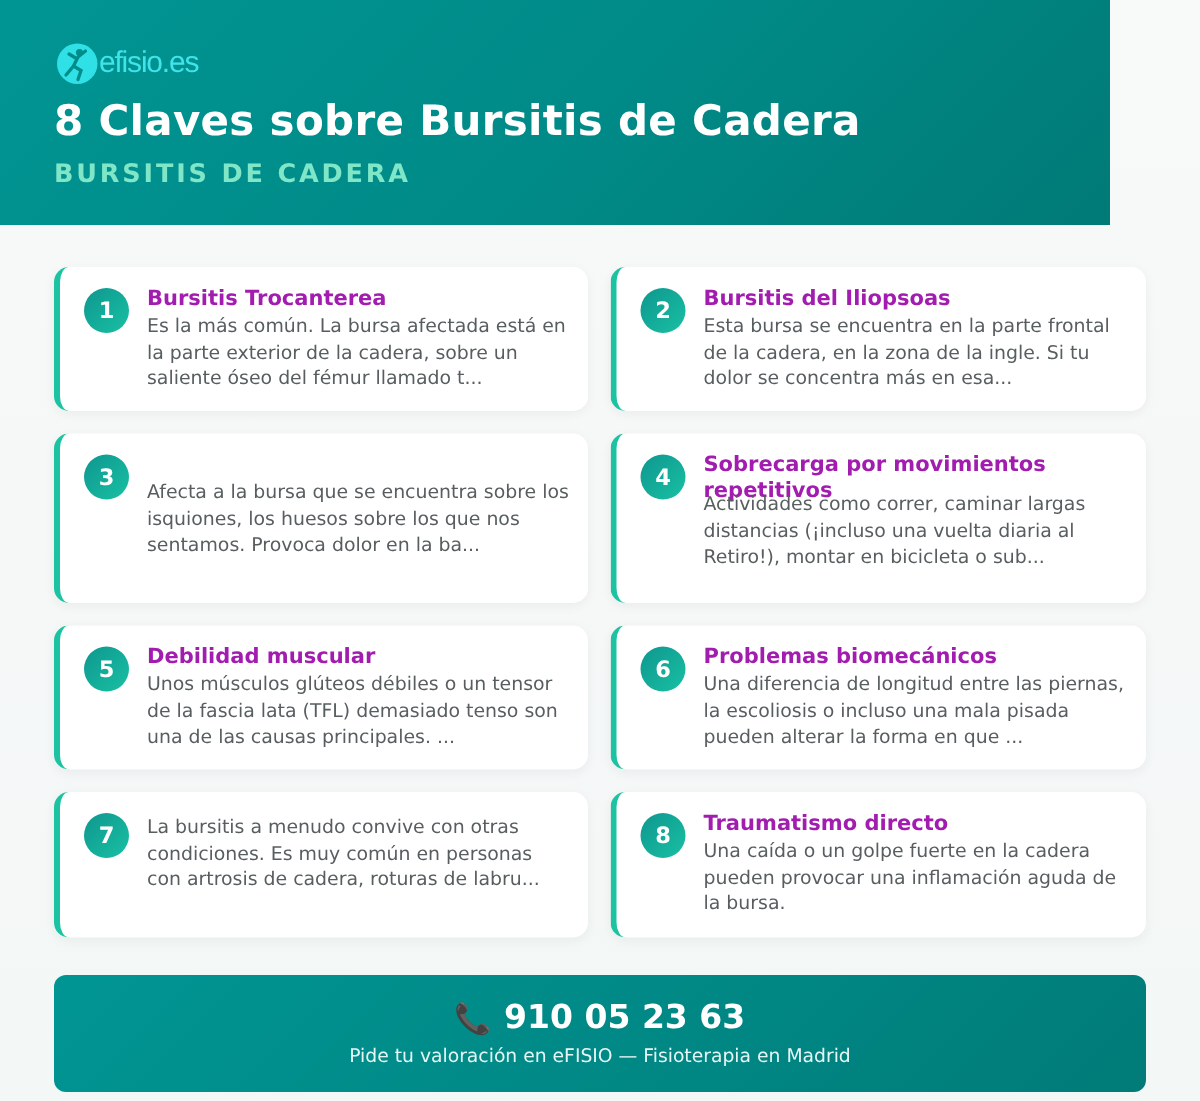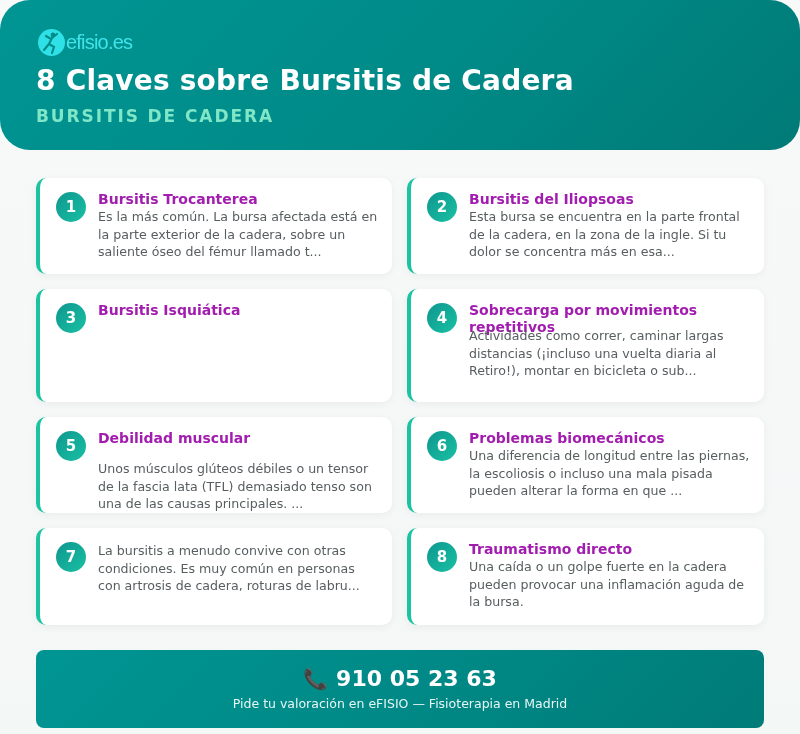--- a/index.html
+++ b/index.html
@@ -3,23 +3,22 @@
   <meta charset="utf-8">
   <style>
     * { box-sizing: border-box; margin: 0; padding: 0; }
     html, body { width: 800px; height: 734px; overflow: hidden; }
     body {
       font-family: "DejaVu Sans", sans-serif;
       background: linear-gradient(180deg, #f8f9f9 0%, #f3f7f6 100%);
       position: relative;
     }
     .header {
-      position: absolute; left: 0; top: 0; width: 800px; height: 150px;
+      position: absolute; left: 0; top: 0; width: 740px; height: 150px;
       background: linear-gradient(135deg, #009593 0%, #008a87 55%, #007a77 100%);
-      border-radius: 30px;
     }
     .logo {
       position: absolute; left: 38px; top: 28px; height: 28px;
       display: flex; align-items: center;
     }
     .logo-circle {
       width: 27px; height: 27px; border-radius: 50%;
       background: #2fe0e6; position: relative; overflow: hidden;
     }
     .logo-circle svg { position: absolute; left: 0; top: 0; }
@@ -98,32 +97,32 @@
   <div class="card-body" style="top:30px;">Es la más común. La bursa afectada está en la parte exterior de la cadera, sobre un saliente óseo del fémur llamado t...</div>
 </div>
 <div class="card" style="left:407px;top:178px;width:357px;height:96px;">
   <div class="num">2</div>
   <div class="card-title">Bursitis del Iliopsoas</div>
   <div class="card-body" style="top:30px;">Esta bursa se encuentra en la parte frontal de la cadera, en la zona de la ingle. Si tu dolor se concentra más en esa...</div>
 </div>
 
 <div class="card" style="left:36px;top:289px;width:356px;height:113px;">
   <div class="num">3</div>
-  <div class="card-title">Bursitis Isquiática</div>
+  <div class="card-body" style="top:30px;">Afecta a la bursa que se encuentra sobre los isquiones, los huesos sobre los que nos sentamos. Provoca dolor en la ba...</div>
 </div>
 <div class="card" style="left:407px;top:289px;width:357px;height:113px;">
   <div class="num">4</div>
   <div class="card-title">Sobrecarga por movimientos repetitivos</div>
   <div class="card-body" style="top:38px;">Actividades como correr, caminar largas distancias (¡incluso una vuelta diaria al Retiro!), montar en bicicleta o sub...</div>
 </div>
 
 <div class="card" style="left:36px;top:417px;width:356px;height:96px;">
   <div class="num">5</div>
   <div class="card-title">Debilidad muscular</div>
-  <div class="card-body" style="top:30px;margin-top:13px;">Unos músculos glúteos débiles o un tensor de la fascia lata (TFL) demasiado tenso son una de las causas principales. ...</div>
+  <div class="card-body" style="top:30px;">Unos músculos glúteos débiles o un tensor de la fascia lata (TFL) demasiado tenso son una de las causas principales. ...</div>
 </div>
 <div class="card" style="left:407px;top:417px;width:357px;height:96px;">
   <div class="num">6</div>
   <div class="card-title">Problemas biomecánicos</div>
   <div class="card-body" style="top:30px;">Una diferencia de longitud entre las piernas, la escoliosis o incluso una mala pisada pueden alterar la forma en que ...</div>
 </div>
 
 <div class="card" style="left:36px;top:528px;width:356px;height:97px;">
   <div class="num">7</div>
   <div class="card-body" style="top:14px;">La bursitis a menudo convive con otras condiciones. Es muy común en personas con artrosis de cadera, roturas de labru...</div>

